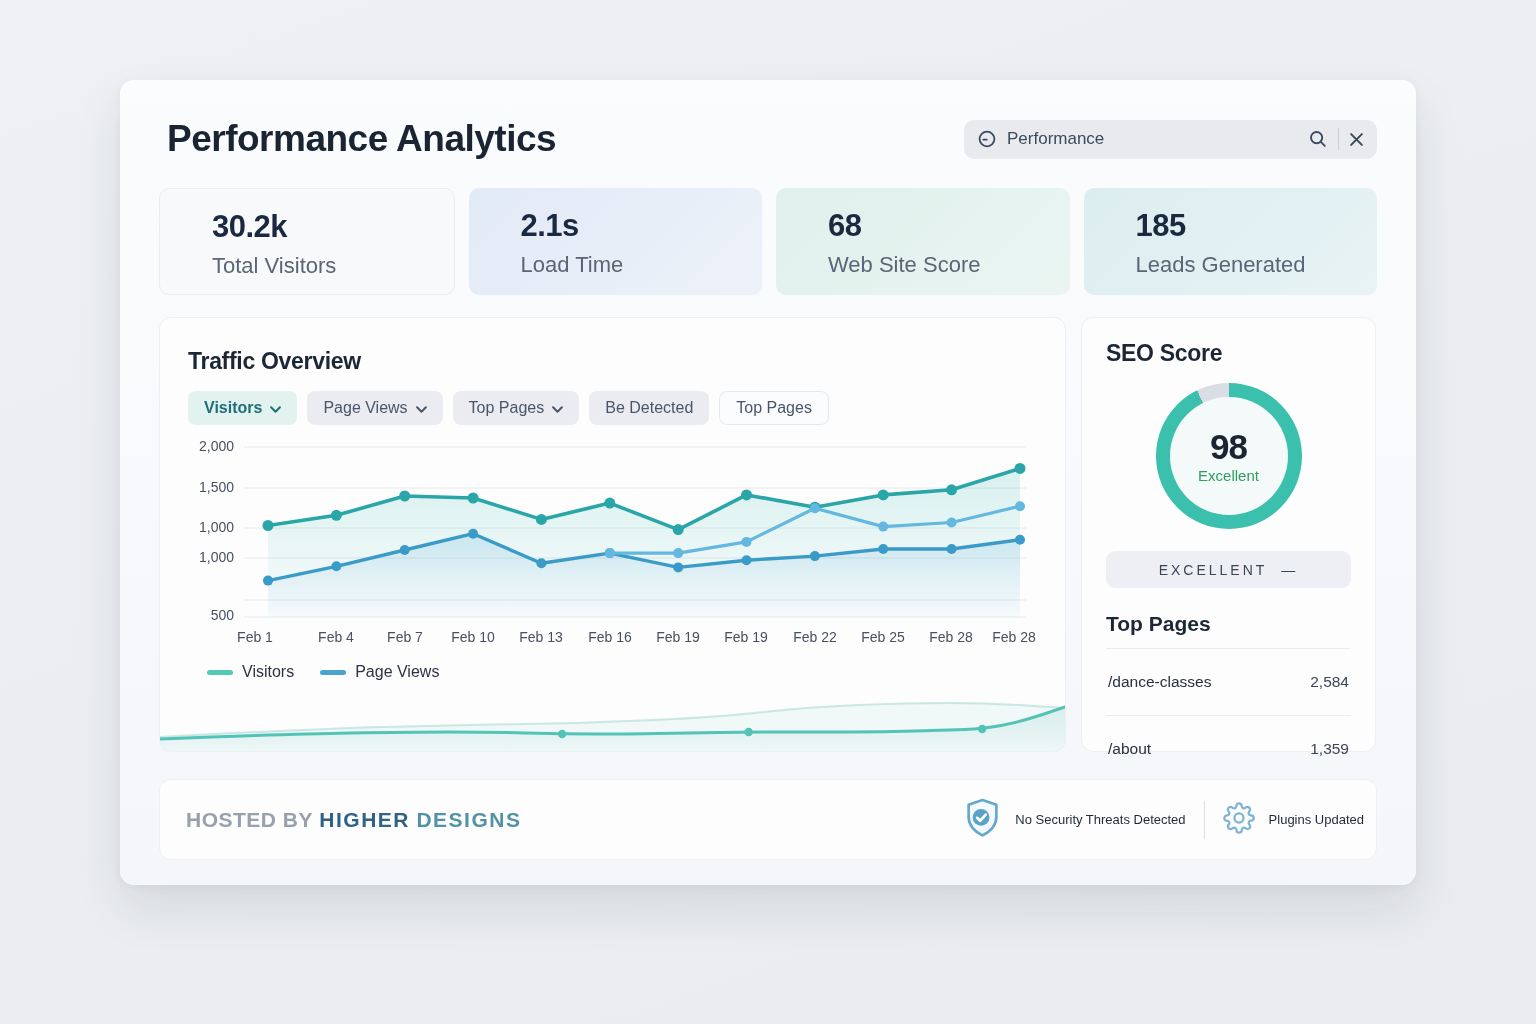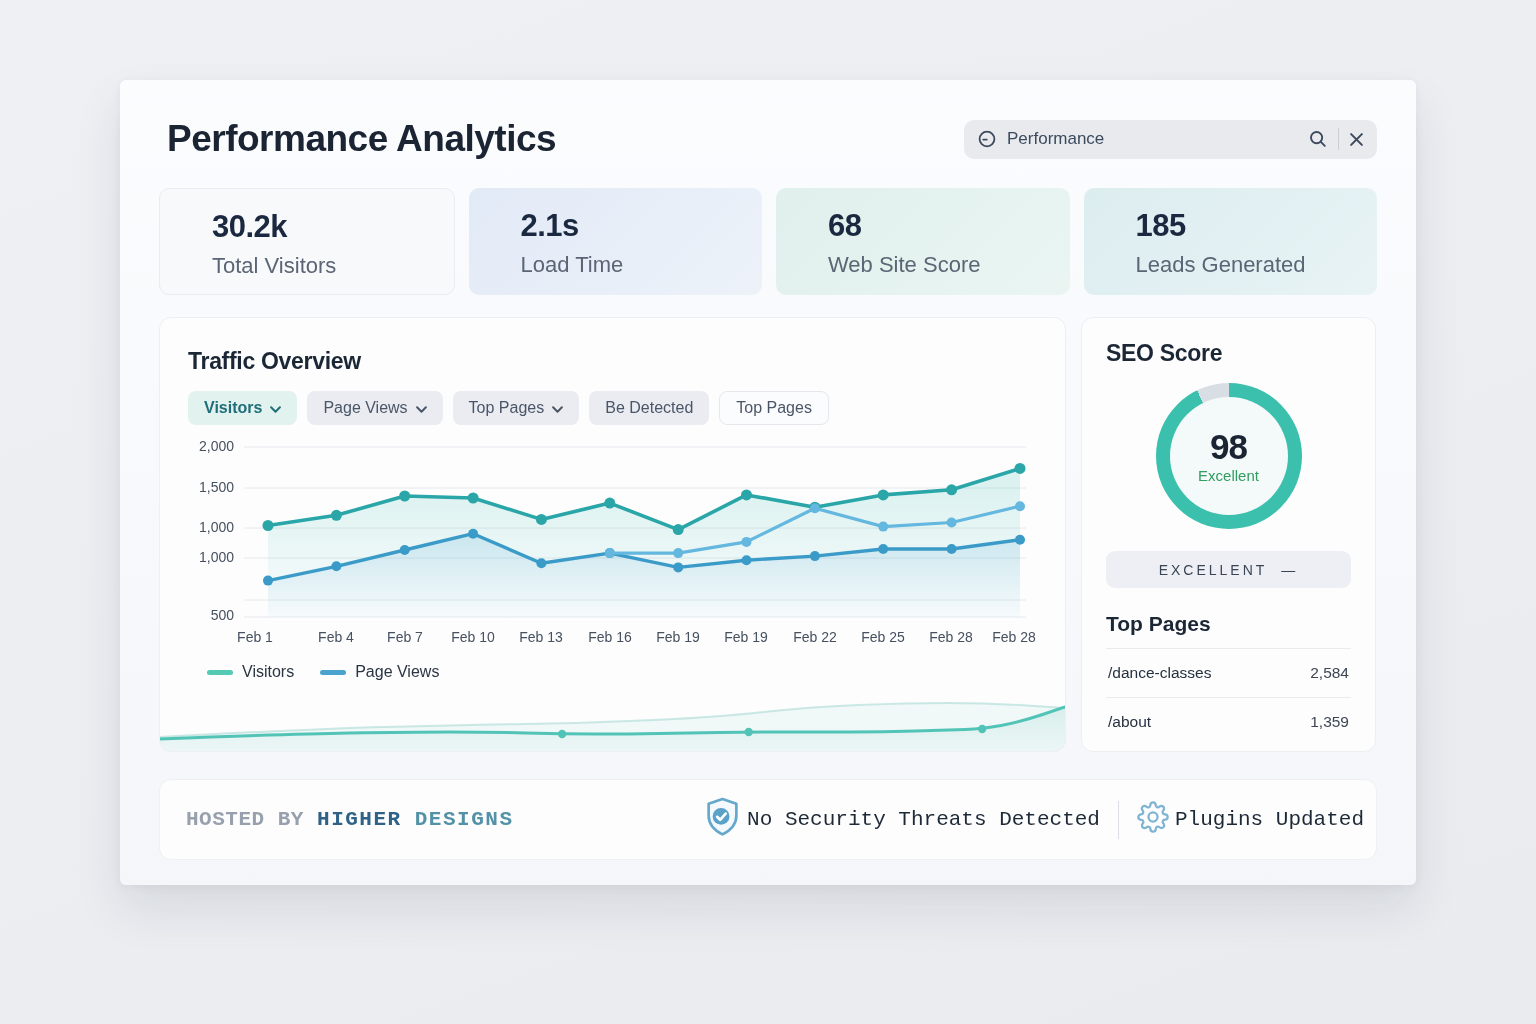--- a/index.html
+++ b/index.html
@@ -5,21 +5,21 @@
   * { margin:0; padding:0; box-sizing:border-box; }
   html,body { width:1536px; height:1024px; }
   body {
     font-family:"Liberation Sans","DejaVu Sans",sans-serif;
     background:linear-gradient(160deg,#eef0f4 0%,#e9ebef 100%);
     color:#1b2433; overflow:hidden;
   }
   .app-card {
     position:absolute; left:120px; top:80px; width:1296px; height:805px;
     background:linear-gradient(180deg,#fbfcfe 0%,#f5f6f9 100%);
-    border-radius:6px;
+    border-radius:14px;
     box-shadow:0 24px 48px rgba(30,40,60,.10), 0 2px 10px rgba(30,40,60,.05);
     padding:28px 39px 0 39px;
   }
   
   .header { display:flex; justify-content:space-between; align-items:center; height:62px; padding-left:8px; }
   .page-title { font-size:37px; font-weight:700; color:#1a2433; letter-spacing:-0.5px; }
   .search-bar {
     width:413px; height:39px; background:#e8eaee; border-radius:10px;
     display:flex; align-items:center; padding:0 13px; gap:10px; color:#3c4a5e;
   }
@@ -77,34 +77,34 @@
   .gauge-inner { width:118px; height:118px; border-radius:50%; background:#f4f9f9; display:flex; flex-direction:column; align-items:center; justify-content:center; }
   .gauge-score { font-size:35px; font-weight:700; color:#1b2433; line-height:1; letter-spacing:-1px; }
   .gauge-rating { font-size:15px; margin-top:3px; }
   .seo-pill {
     margin-top:22px; width:100%; height:37px; background:#edeff4; border:none; border-radius:9px;
     display:flex; align-items:center; justify-content:center; gap:14px;
     font-family:inherit; font-size:14px; letter-spacing:3px; color:#3a4554; cursor:pointer;
   }
   .tp-title { font-size:21px; font-weight:700; color:#1c2736; margin-top:24px; }
   .tp-rows { margin-top:12px; }
-  .tp-row { display:flex; justify-content:space-between; align-items:center; padding:15px 2px; border-top:1px solid #e9ecef; font-size:15.5px; cursor:pointer; }
+  .tp-row { display:flex; justify-content:space-between; align-items:center; padding:24px 2px; border-top:1px solid #e9ecef; font-size:15.5px; cursor:pointer; }
   .tp-path { color:#26313f; }
   .tp-value { color:#3c4654; }
   
   .footer-bar {
     margin-top:27px; height:81px; background:#fdfdfe; border:1px solid #eef0f3; border-radius:12px;
-    display:flex; align-items:center; justify-content:space-between; padding:0 12px 0 26px;font-family:Liberation Mono, monospace;
+    display:flex; align-items:center; justify-content:space-between; padding:0 12px 0 26px;
   }
   .hosted { font-size:21px; letter-spacing:0.5px; }
   .hosted .prefix { color:#97a0ac; font-weight:600; }
   .hosted .brand-bold { color:#2e6286; font-weight:800; letter-spacing:1.5px; }
   .hosted .brand-light { color:#5391a6; font-weight:600; letter-spacing:1.5px; }
   .footer-right { display:flex; align-items:center; gap:18px; }
-  .footer-status { display:flex; align-items:center; gap:6px; font-size:21px; color:#1e2937; }
+  .footer-status { display:flex; align-items:center; gap:14px; font-size:13px; color:#1e2937; }
   .footer-divider { width:1px; height:38px; background:#dce0e6; }
 </style>
 </head>
 <body>
 
 <div class="app-card">
 
   <div class="header">
     <div class="page-title">Performance Analytics</div>
     <div class="search-bar">

